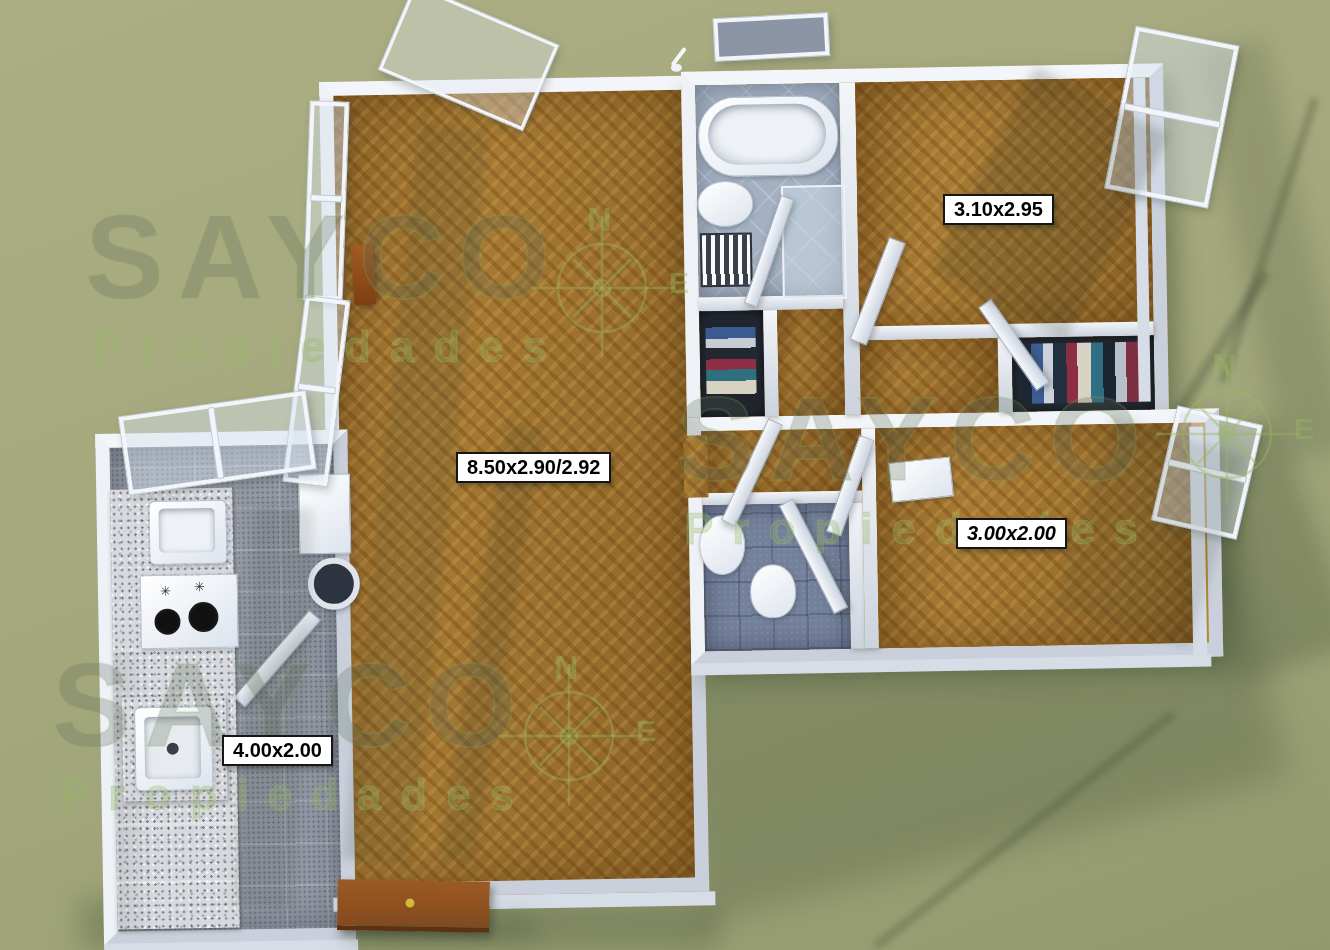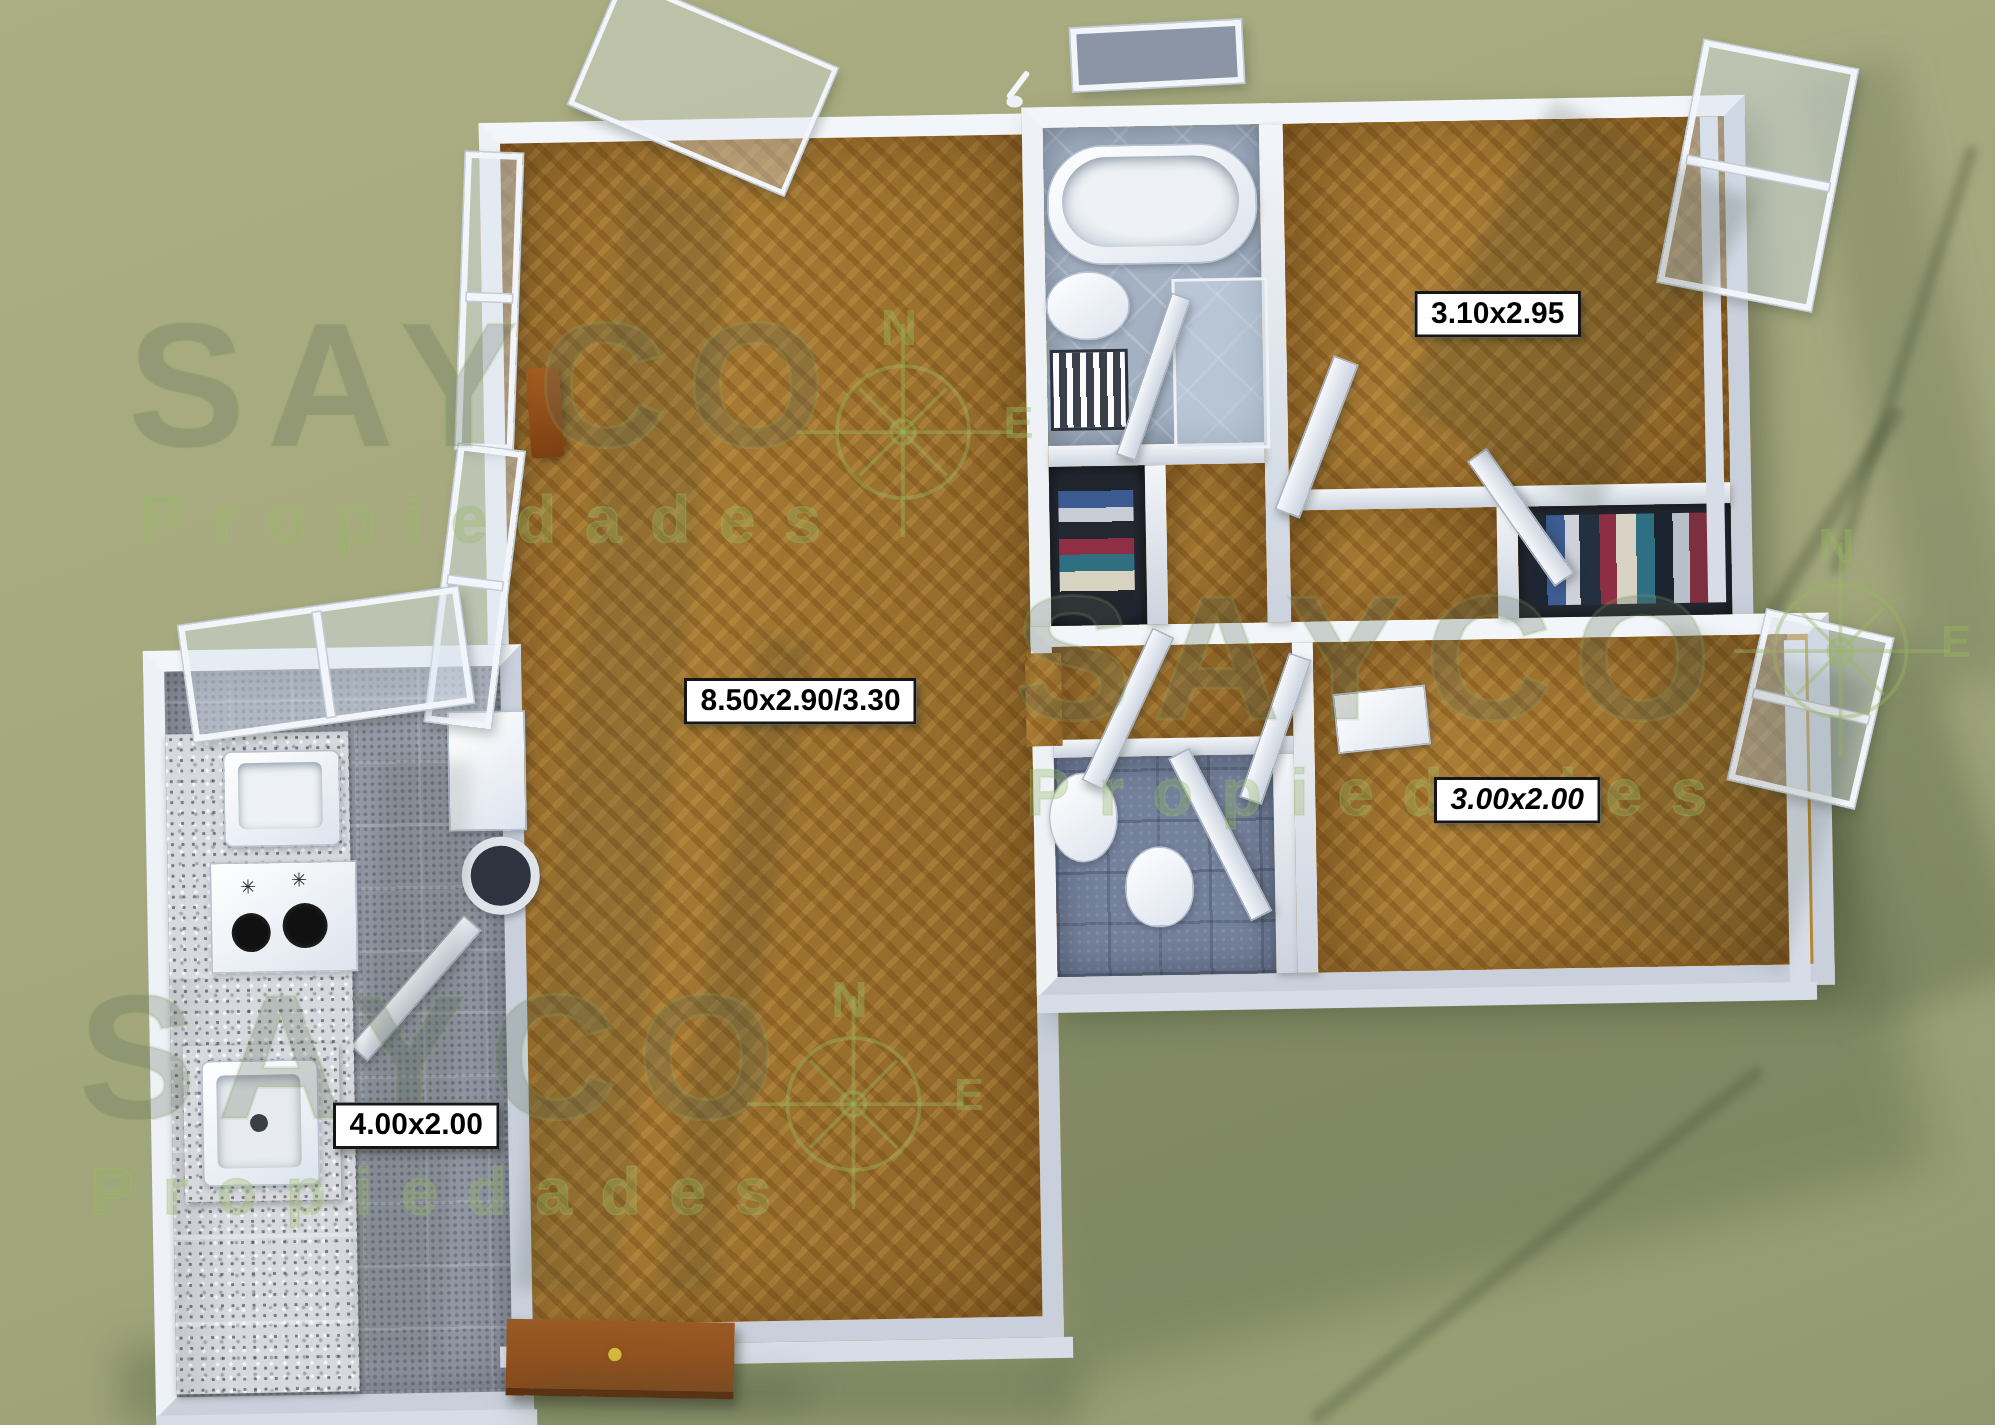--- a/index.html
+++ b/index.html
@@ -236,17 +236,17 @@
         <line x1="46" y1="51" x2="104" y2="109"></line>
           <line x1="104" y1="51" x2="46" y2="109"></line>
           <circle cx="75" cy="80" r="8"></circle>
       </svg>
       <span class="n">N</span>
       <span class="e">E</span>
     </div>
   </div>
 
   <div class="dim-label" style="left:943px;top:194px;">3.10x2.95</div>
-  <div class="dim-label" style="left:456px;top:452px;">8.50x2.90/3.30</div>
+  <div class="dim-label" style="left:456px;top:452px;">8.50x2.90/2.92</div>
   <div class="dim-label" style="left:956px;top:518px;font-style:italic;">3.00x2.00</div>
   <div class="dim-label" style="left:222px;top:735px;">4.00x2.00</div>
 
 </div>
 
 </body></html>

